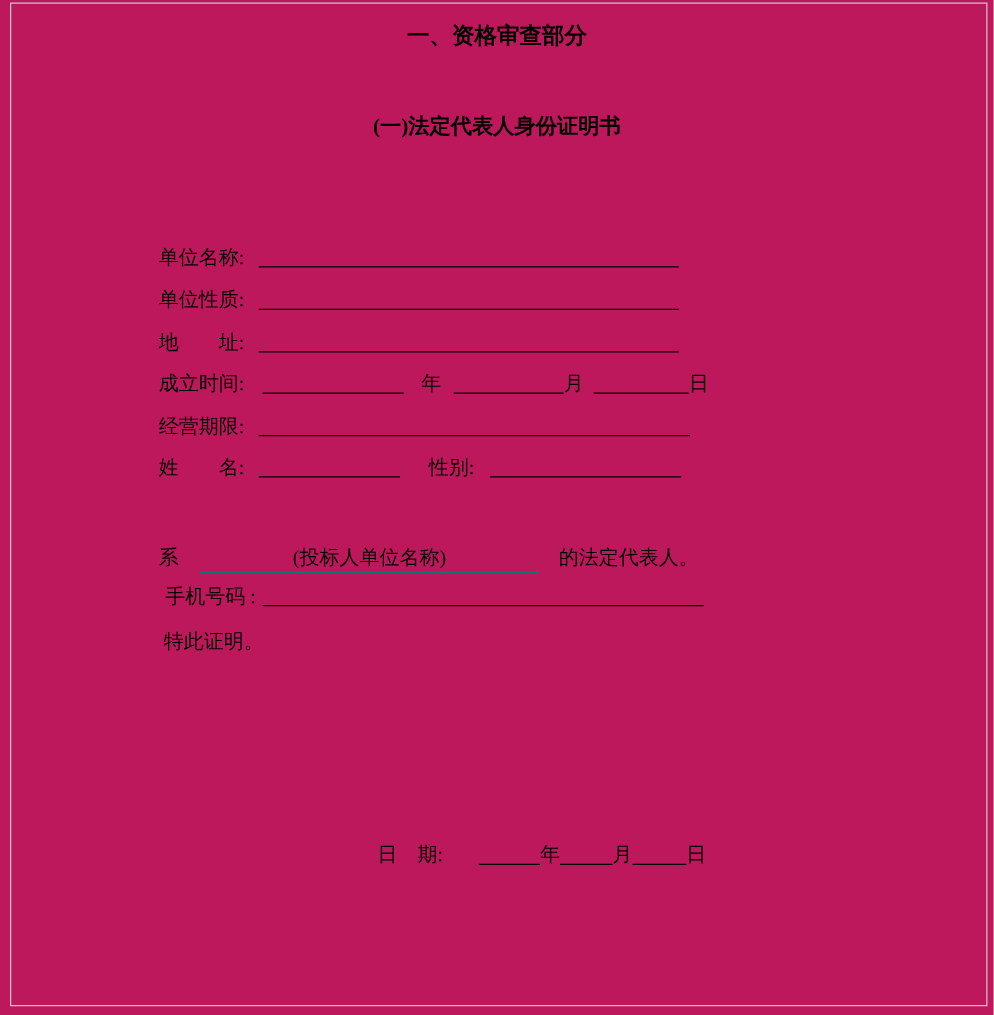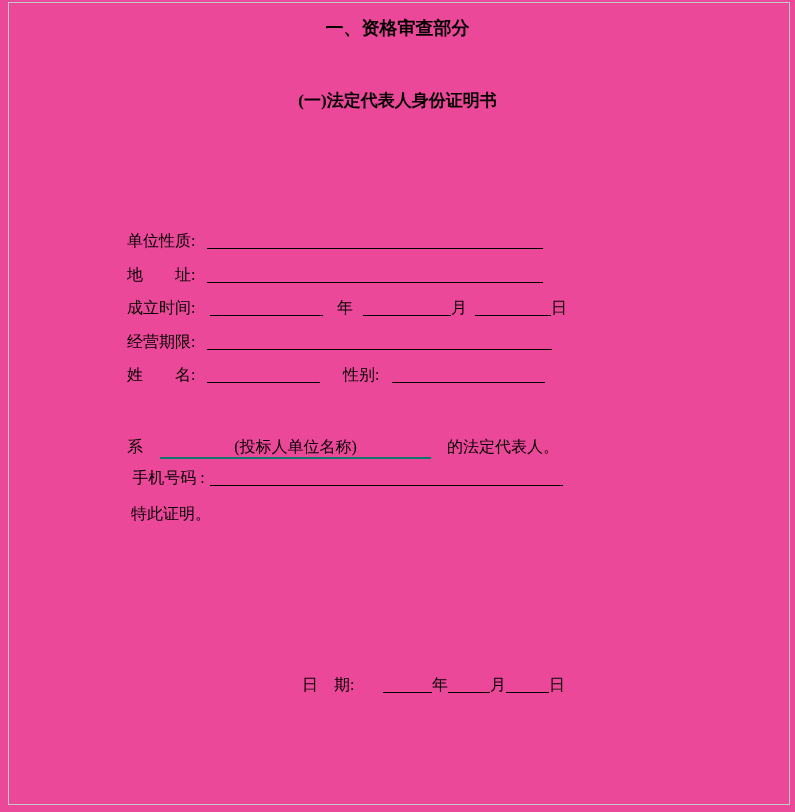--- a/index.html
+++ b/index.html
@@ -6,21 +6,21 @@
     margin: 0;
     padding: 0;
     background: #ffffff;
     font-family: "Liberation Serif", "DejaVu Serif", serif;
     color: #000000;
   }
   .canvas {
     position: relative;
     width: 795px;
     height: 812px;
-    background: #ec4899;
+    background: #be185d;
     overflow: hidden;
   }
   .page-border {
     position: absolute;
     left: 8px;
     top: 2px;
     width: 782px;
     height: 803px;
     border: 1px solid #c6c6c6;
     box-sizing: border-box;
@@ -63,20 +63,23 @@
 <body>
 
 <div class="canvas">
 
   <div class="page-border"></div>
 
   <div class="heading" style="top:16px; font-size:18px;">一、资格审查部分</div>
 
   <div class="heading" style="top:89px; font-size:17px;">(一)法定代表人身份证明书</div>
 
+  <div class="row" style="top:197px; left:127px;">
+    <span class="lbl" style="width:80px;">单位名称:</span><span class="ul" style="width:336px;"></span>
+  </div>
 
   <div class="row" style="top:231px; left:127px;">
     <span class="lbl" style="width:80px;">单位性质:</span><span class="ul" style="width:336px;"></span>
   </div>
 
   <div class="row" style="top:265px; left:127px;">
     <span class="lbl" style="width:80px;">地　　址:</span><span class="ul" style="width:336px;"></span>
   </div>
 
   <div class="row" style="top:298px; left:127px;">

